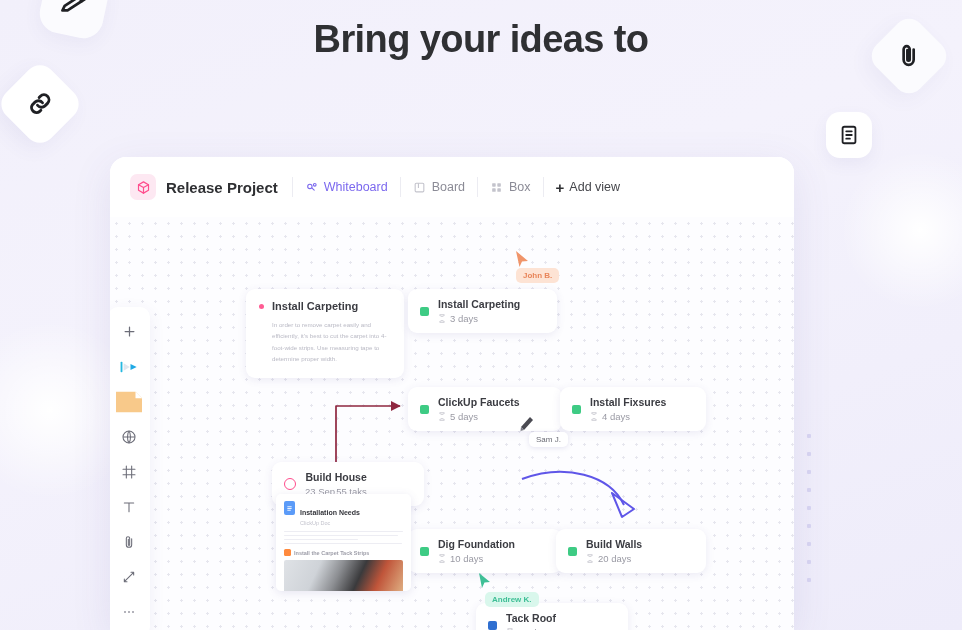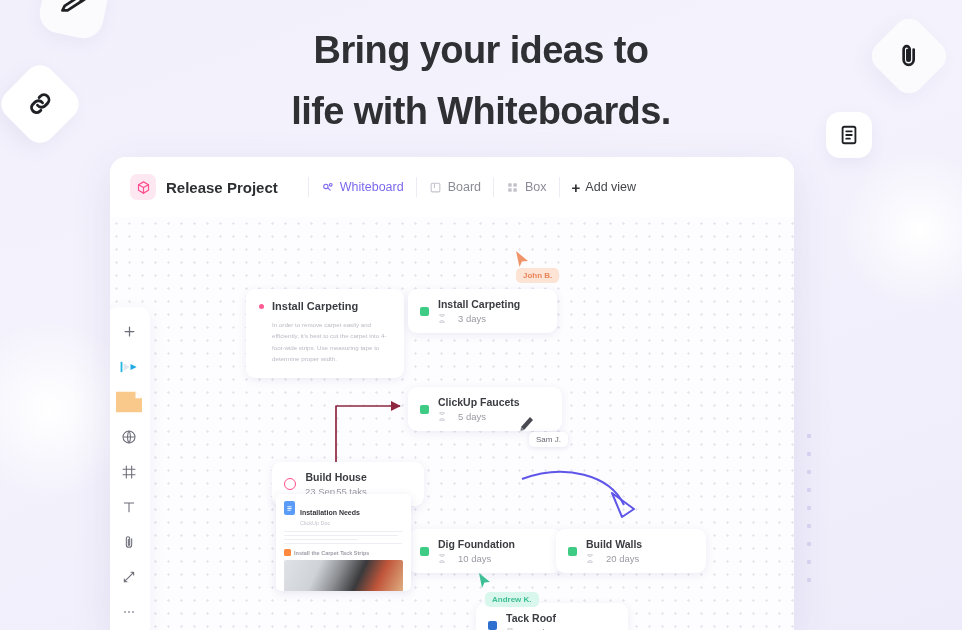--- a/index.html
+++ b/index.html
@@ -21,30 +21,30 @@
   .f-clip svg{transform:rotate(-45deg);}
   .f-doc{left:826px;top:112px;width:46px;height:46px;border-radius:14px;
     background:#ffffff;box-shadow:0 6px 16px rgba(90,80,160,.07);}
   .blob{position:absolute;border-radius:50%;background:radial-gradient(circle,#ffffff 0%,rgba(255,255,255,0) 70%);}
   .b1{left:-40px;top:320px;width:180px;height:180px;}
   .b2{left:840px;top:150px;width:160px;height:160px;}
 
   
   .headline{position:absolute;left:0;top:14px;width:962px;text-align:center;
     font-size:38px;line-height:1.32;font-weight:bold;color:#2f3033;letter-spacing:-.6px;}
-  .headline span{display:block;margin-top:11px;}
+  .headline span{display:block;}
 
   
   .window{position:absolute;left:110px;top:157px;width:684px;height:473px;
     background:#ffffff;border-radius:16px 16px 0 0;overflow:hidden;
     box-shadow:0 10px 40px rgba(80,70,150,.10);}
   .topbar{height:60px;display:flex;align-items:center;padding:0 20px;background:#ffffff;}
   .proj-icon{width:26px;height:26px;border-radius:7px;background:#fde8f2;
     display:flex;align-items:center;justify-content:center;margin-right:10px;flex:0 0 auto;}
-  .proj-title{font-size:15px;font-weight:bold;color:#2f3033;margin-right:18px;white-space:nowrap;}
+  .proj-title{font-size:15px;font-weight:bold;color:#2f3033;margin-right:2px;white-space:nowrap;}
   .divider{width:1px;height:20px;background:#ececf2;margin:0 12px;flex:0 0 auto;}
   .tab{display:flex;align-items:center;gap:6px;font-size:12.5px;color:#8b8b96;white-space:nowrap;}
   .tab.active{color:#7b68ee;}
   .tab .ic{display:flex;align-items:center;}
   .addview{display:flex;align-items:center;gap:5px;font-size:12.5px;color:#45464b;white-space:nowrap;}
   .plus-g{font-size:15px;font-weight:bold;color:#2f3033;line-height:1;}
 
   
   .canvas{position:relative;height:413px;
     background-color:#fdfdff;
@@ -58,21 +58,21 @@
   .tool{width:34px;height:33px;display:flex;align-items:center;justify-content:center;
     border-radius:7px;color:#6c6d78;}
   .tool.note{background:transparent;}
 
   
   .card{position:absolute;background:#ffffff;border-radius:9px;
     box-shadow:0 2px 9px rgba(80,70,150,.10);}
   .task{display:flex;align-items:center;padding:9px 12px;gap:9px;}
   .sq{width:9px;height:9px;border-radius:2px;flex:0 0 auto;}
   .t-name{font-size:10.5px;color:#3b3c42;font-weight:bold;margin-bottom:3px;}
-  .t-meta{font-size:9.5px;color:#9a9aa4;display:flex;align-items:center;gap:12px;}
+  .t-meta{font-size:9.5px;color:#9a9aa4;display:flex;align-items:center;gap:4px;}
   .t-meta svg{opacity:.8;}
 
   .note-card{padding:11px 13px 13px;}
   .note-head{display:flex;align-items:center;gap:8px;margin-bottom:7px;}
   .dot{width:5px;height:5px;border-radius:50%;background:#ff5c93;flex:0 0 auto;}
   .note-title{font-size:11px;font-weight:bold;color:#3b3c42;}
   .note-body{font-size:6.2px;line-height:1.85;color:#b9b9c4;padding-left:13px;}
 
   .ring{width:10px;height:10px;border-radius:50%;border:1.6px solid #ff4d8d;flex:0 0 auto;}
 
@@ -132,21 +132,20 @@
 
 <div class="float f-doc">
   <svg width="22" height="22" viewBox="0 0 24 24" fill="none" stroke="#1f2024" stroke-width="2" stroke-linecap="round" stroke-linejoin="round">
     <rect x="5" y="3" width="14" height="18" rx="2"></rect>
     <path d="M9 8h6M9 12h6M9 16h4"></path>
   </svg>
 </div>
 
 <div class="headline">
   <span>Bring your ideas to</span>
-  <span>life with Whiteboards.</span>
 </div>
 
 <div class="sidedot" style="top:434px"></div>
 <div class="sidedot" style="top:452px"></div>
 <div class="sidedot" style="top:470px"></div>
 <div class="sidedot" style="top:488px"></div>
 <div class="sidedot" style="top:506px"></div>
 <div class="sidedot" style="top:524px"></div>
 <div class="sidedot" style="top:542px"></div>
 <div class="sidedot" style="top:560px"></div>
@@ -313,20 +312,32 @@
         <div class="t-name">ClickUp Faucets</div>
         <div class="t-meta">
           <svg width="8" height="9" viewBox="0 0 10 12" fill="none" stroke="#b6b6c0" stroke-width="1.2">
             <path d="M2 1h6M2 11h6M2 1c0 3 6 3 6 0M2 11c0-3 6-3 6 0"></path>
           </svg>
           <span>5 days</span>
         </div>
       </div>
     </div>
 
+    <div class="card task" style="left:450px;top:170px;width:122px;">
+      <span class="sq" style="background:#3ecb84"></span>
+      <div>
+        <div class="t-name">Install Fixsures</div>
+        <div class="t-meta">
+          <svg width="8" height="9" viewBox="0 0 10 12" fill="none" stroke="#b6b6c0" stroke-width="1.2">
+            <path d="M2 1h6M2 11h6M2 1c0 3 6 3 6 0M2 11c0-3 6-3 6 0"></path>
+          </svg>
+          <span>4 days</span>
+        </div>
+      </div>
+    </div>
 
     <div class="card task" style="left:162px;top:245px;width:128px;text-align:right;">
       <span class="ring"></span>
       <div>
         <div class="t-name">Build House</div>
         <div class="t-meta" style="gap:1px">
           <span>23 Sep</span>
           <span>55 taks</span>
         </div>
       </div>

